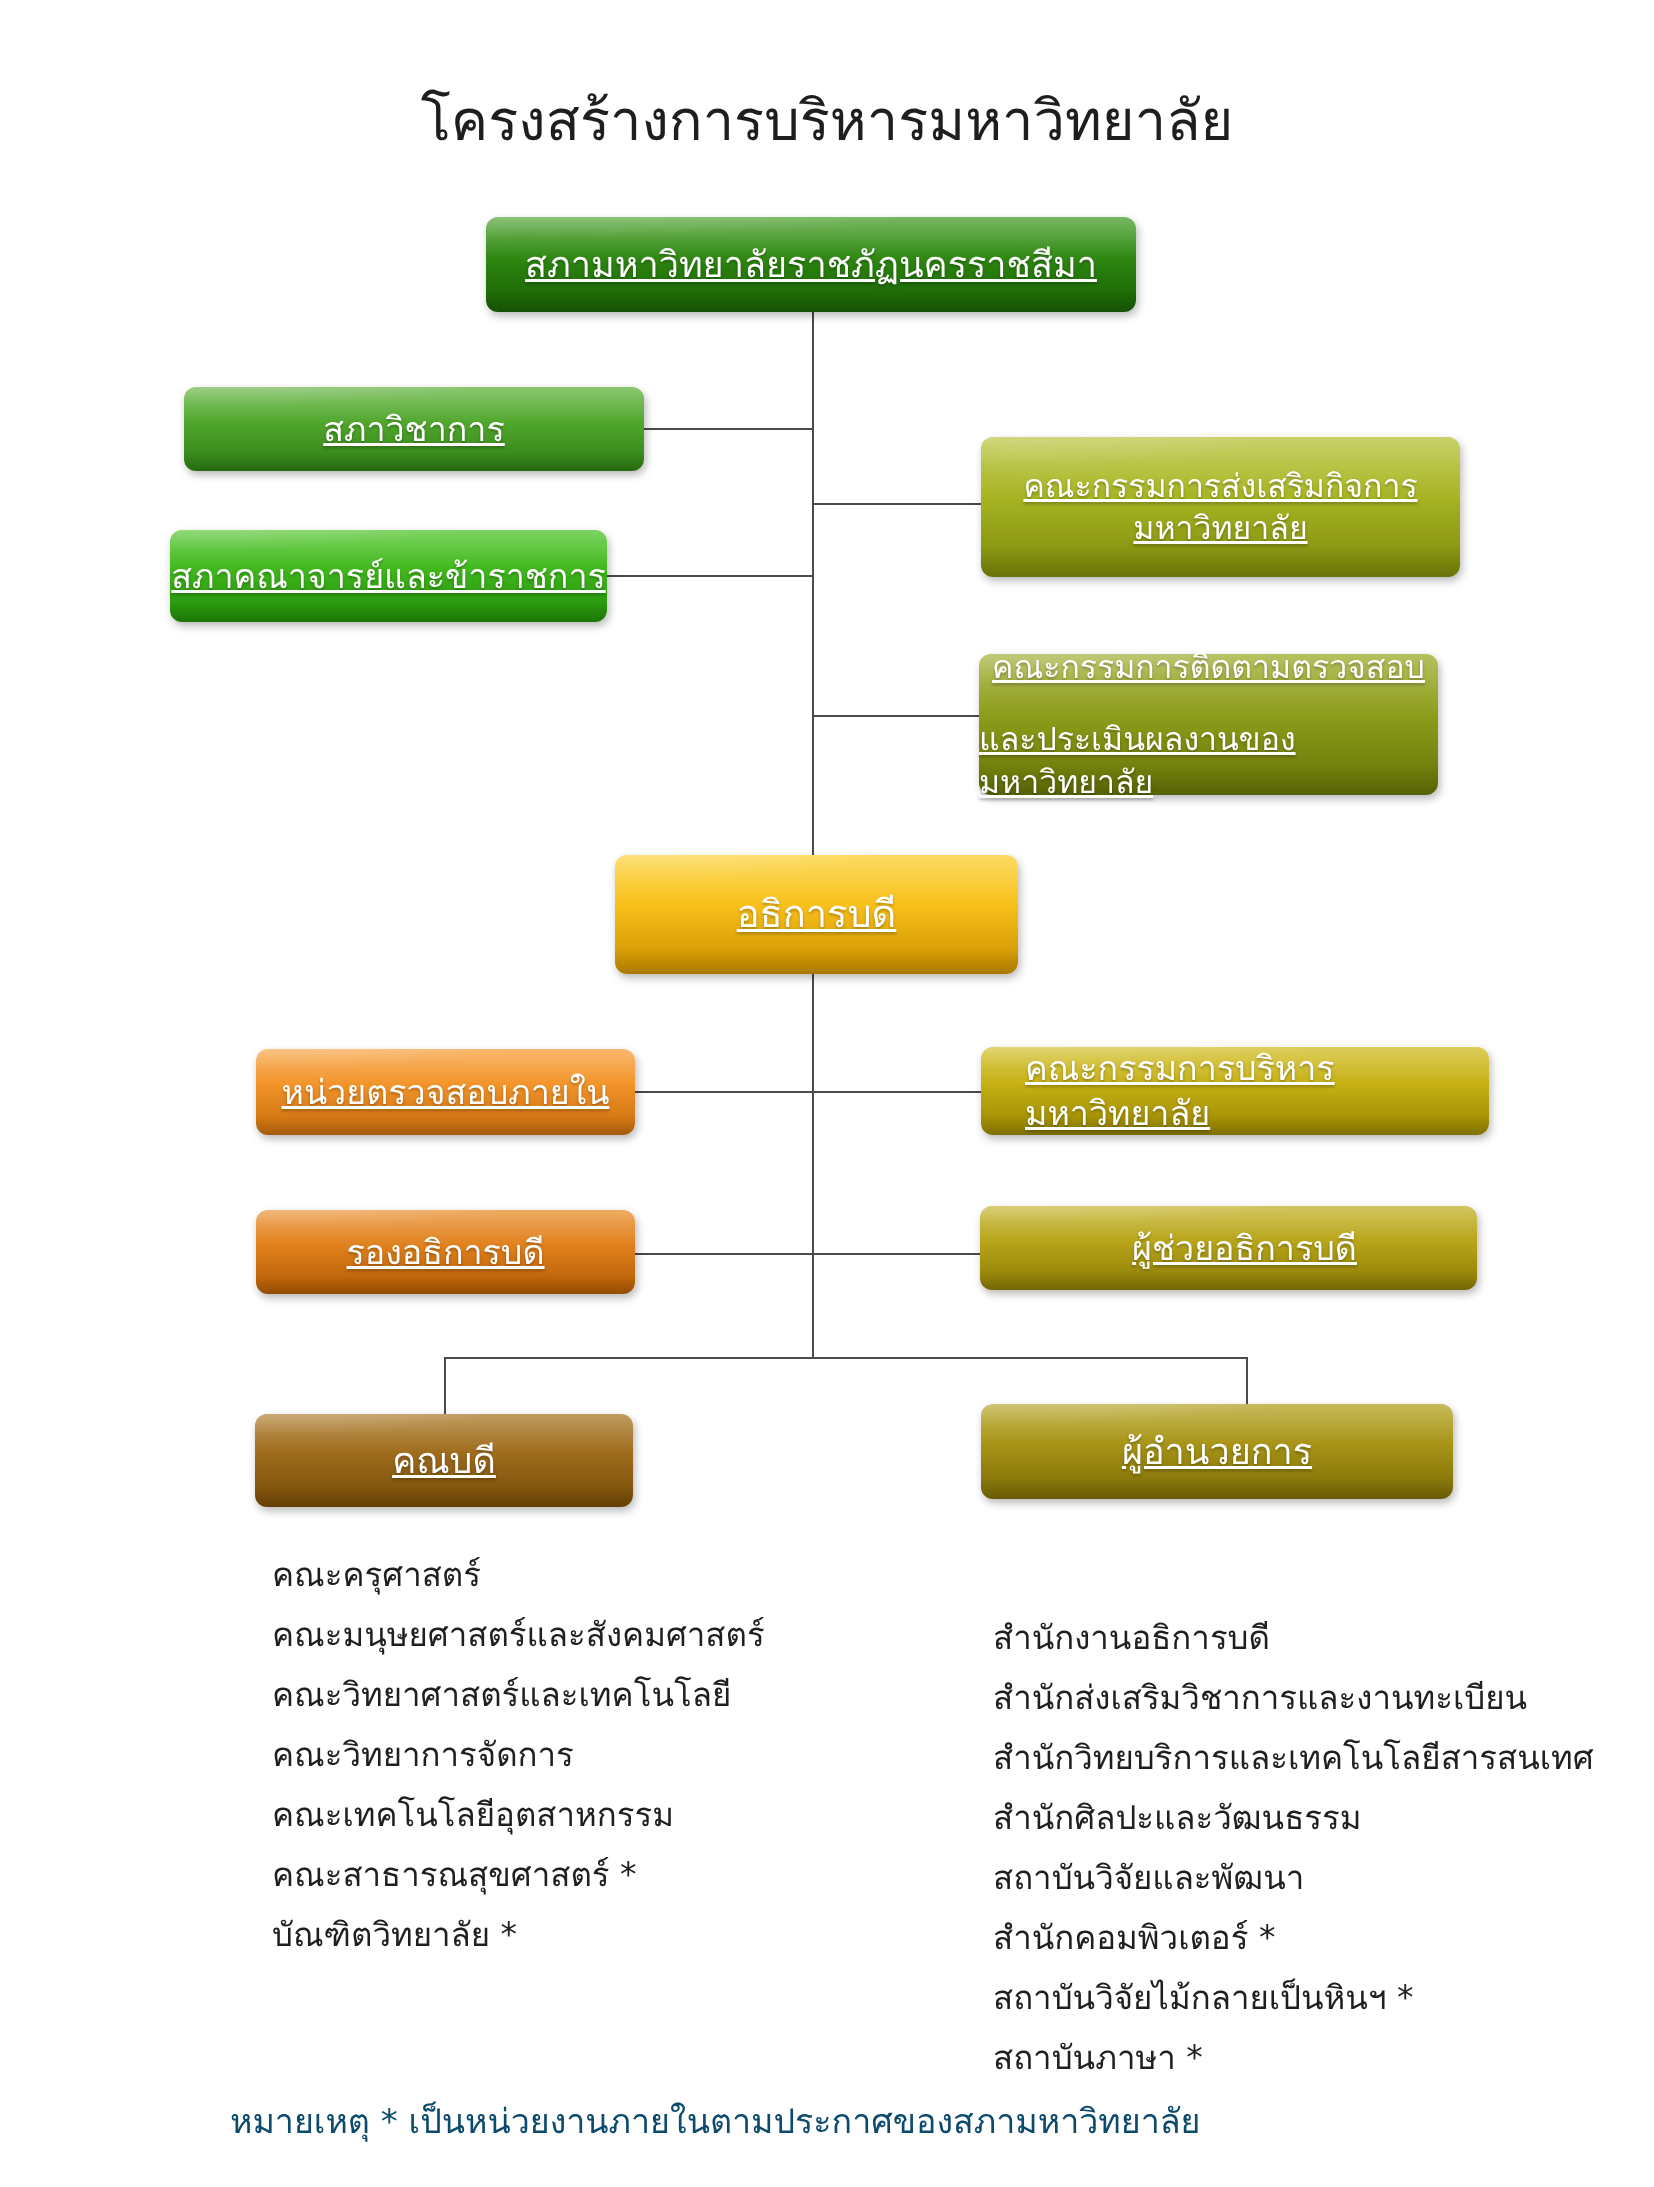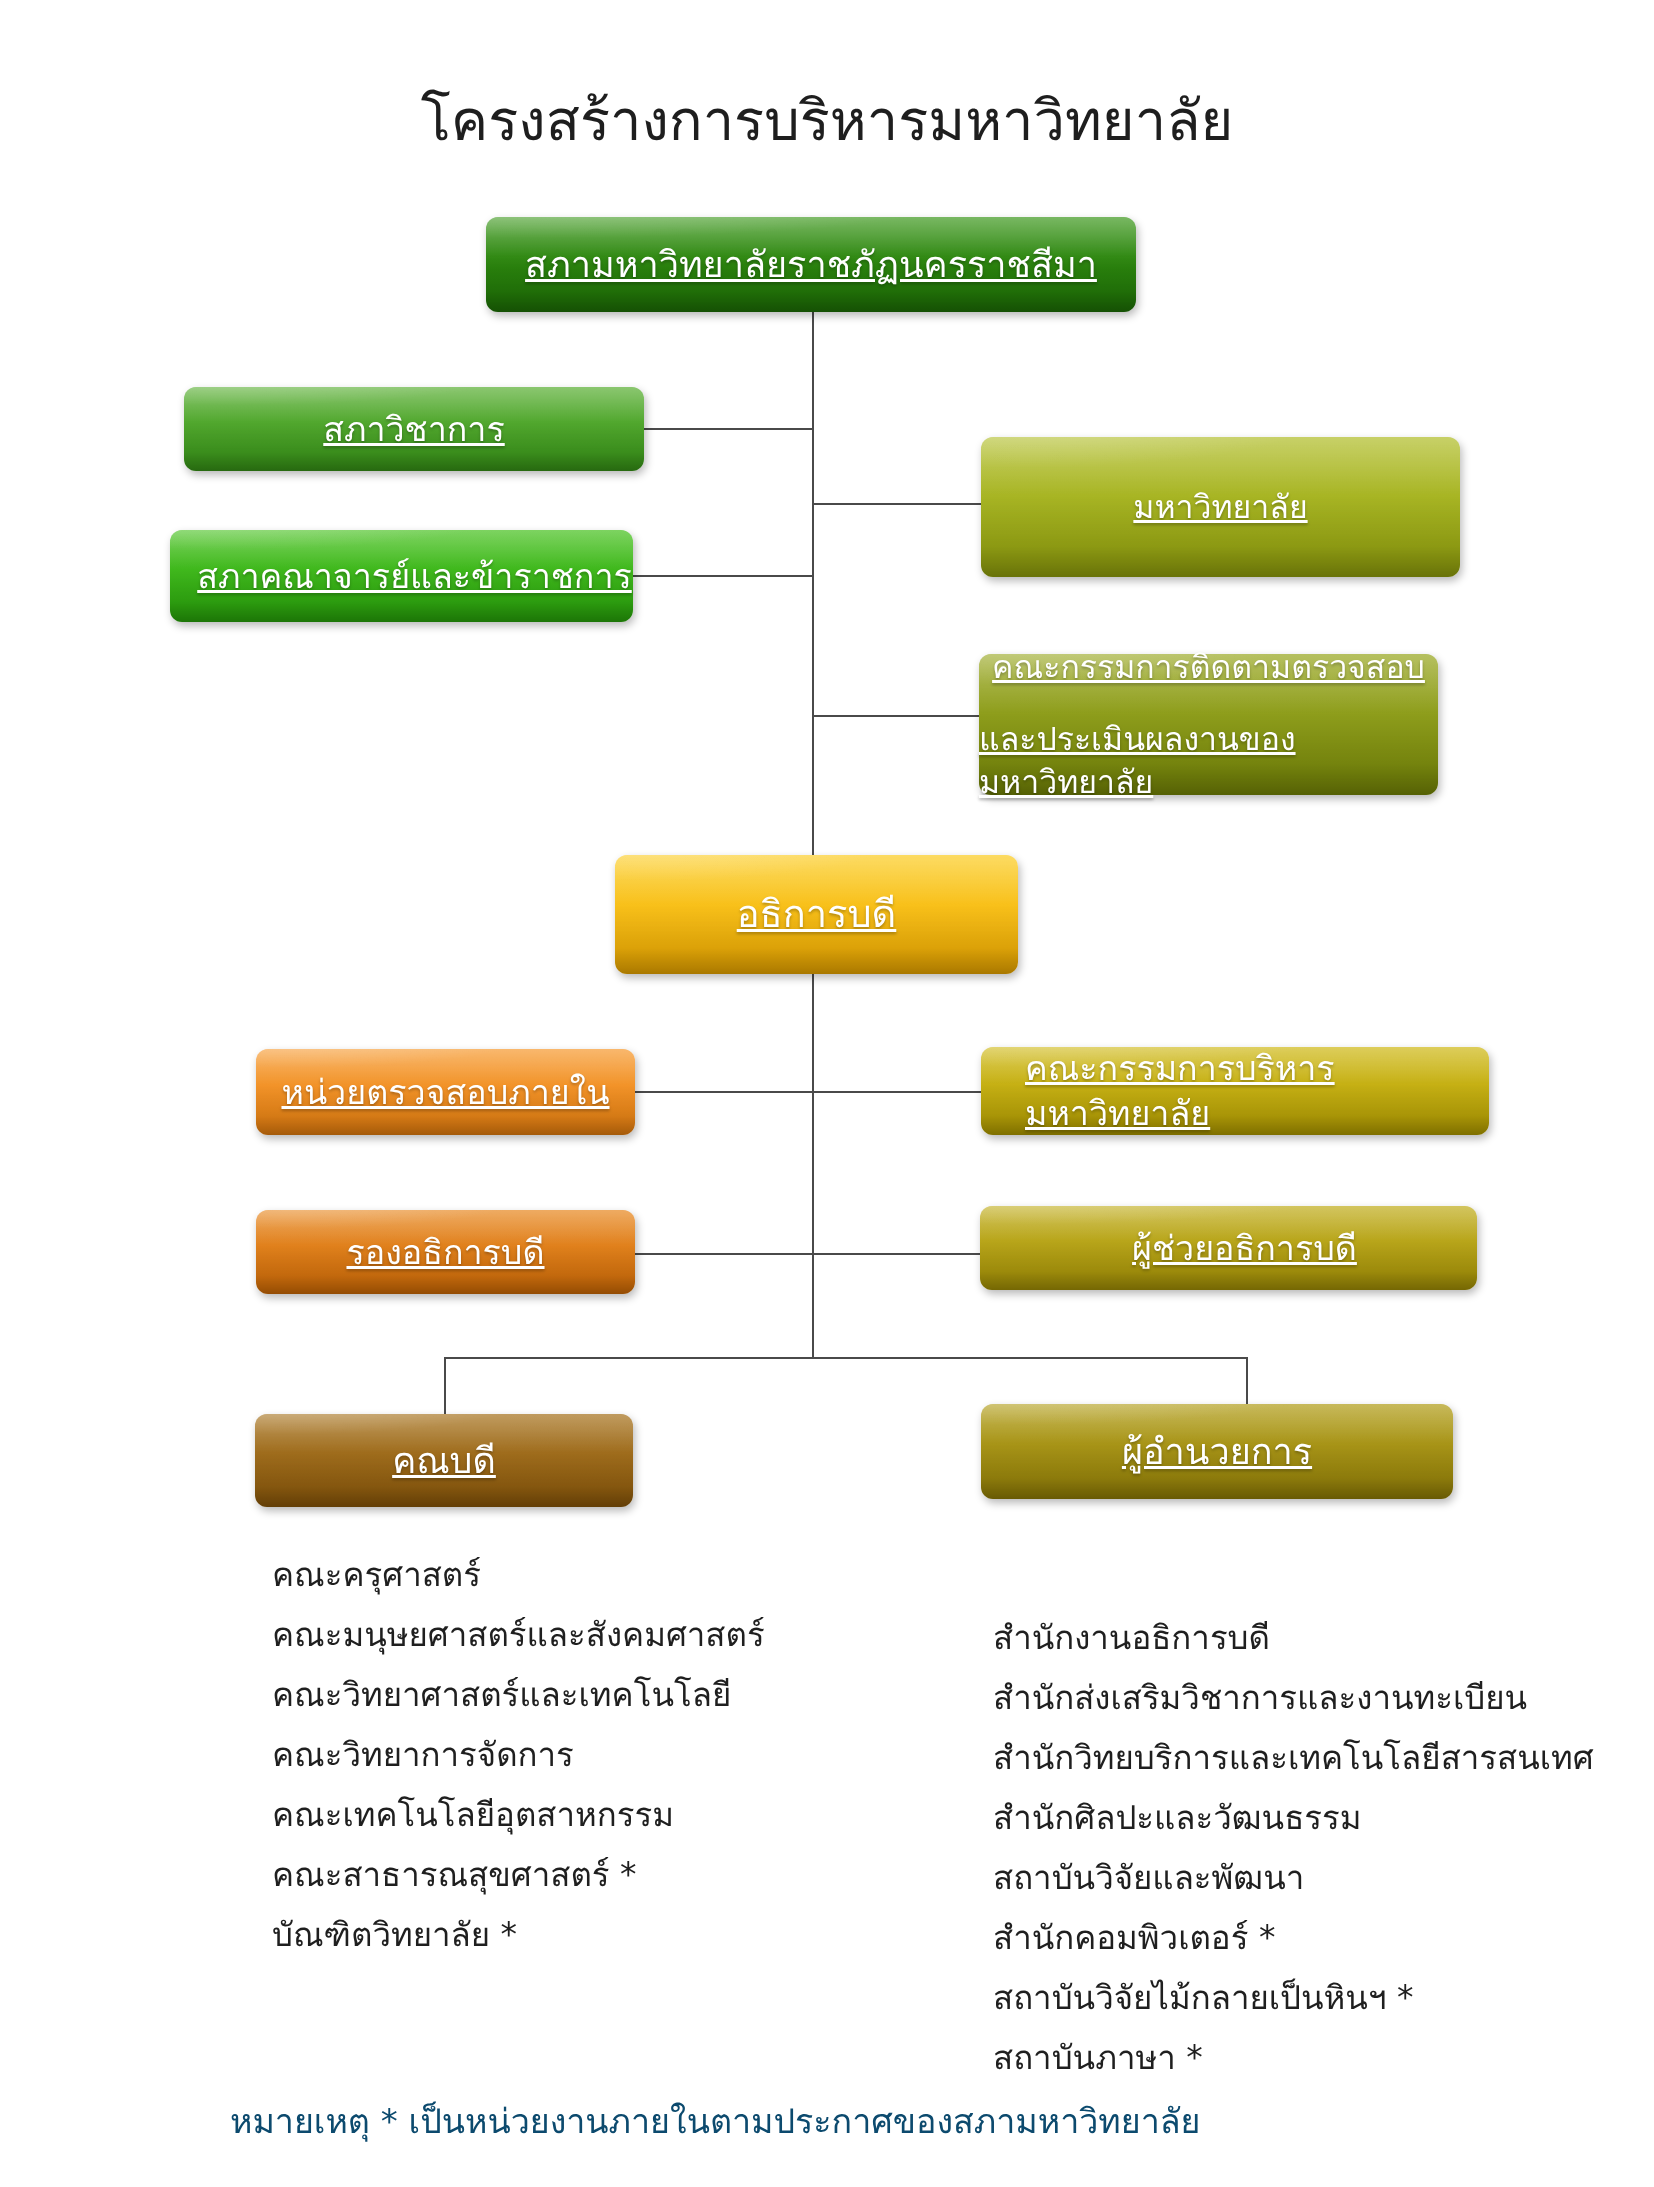--- a/index.html
+++ b/index.html
@@ -23,21 +23,21 @@
   }
   .box::before {
     content:""; position:absolute; inset:0; border-radius:inherit; z-index:0;
     background:
       radial-gradient(150% 95% at 10% -18%, rgba(255,255,255,.55) 0%, rgba(255,255,255,.15) 20%, rgba(255,255,255,0) 42%),
       linear-gradient(180deg, rgba(255,255,255,.25) 0%, rgba(255,255,255,0) 42%, rgba(0,0,0,.10) 78%, rgba(0,0,0,.30) 100%);
   }
   .box > span { position:relative; z-index:1; display:block; }
   .c-council   { background:linear-gradient(180deg,#4ca02e,#2a830d 55%,#1f7406); }
   .c-academic  { background:linear-gradient(180deg,#64b440,#389717); }
-  .c-senate    { background:linear-gradient(180deg,#52c52c,#29a80a);padding-left:26px; }
+  .c-senate    { background:linear-gradient(180deg,#52c52c,#29a80a); }
   .c-promotion { background:linear-gradient(180deg,#b5c135,#96a50d); }
   .c-monitor   { background:linear-gradient(180deg,#9dab2b,#7b8c08); }
   .c-president { background:linear-gradient(180deg,#fccf2e,#f3ad00); }
   .c-audit     { background:linear-gradient(180deg,#f7a03c,#ec820f); }
   .c-admincom  { background:linear-gradient(180deg,#d2bd24,#b6a000); }
   .c-vice      { background:linear-gradient(180deg,#e98f2e,#d56e06); }
   .c-assist    { background:linear-gradient(180deg,#c4b22a,#a89405); }
   .c-deans     { background:linear-gradient(180deg,#ab7a2a,#8e5a0a); }
   .c-director  { background:linear-gradient(180deg,#b5a224,#968207); }
   .list { position:absolute; }
@@ -74,20 +74,21 @@
 
   <div class="box c-academic" style="left:184px; top:375px; width:460px; height:84px;">
     <span>สภาวิชาการ</span>
   </div>
 
   <div class="box c-senate" style="left:170px; top:518px; width:437px; height:92px;">
     <span>สภาคณาจารย์และข้าราชการ</span>
   </div>
 
   <div class="box c-promotion" style="left:981px; top:425px; width:479px; height:140px; font-size:32px;">
+    <span>คณะกรรมการส่งเสริมกิจการ</span>
     <span>มหาวิทยาลัย</span>
   </div>
 
   <div class="box c-monitor" style="left:979px; top:642px; width:459px; height:141px; font-size:32px;gap:30px;">
     <span>คณะกรรมการติดตามตรวจสอบ</span>
     <span>และประเมินผลงานของมหาวิทยาลัย</span>
   </div>
 
   <div class="box c-president" style="left:615px; top:843px; width:403px; height:119px; font-size:38px;">
     <span>อธิการบดี</span>

